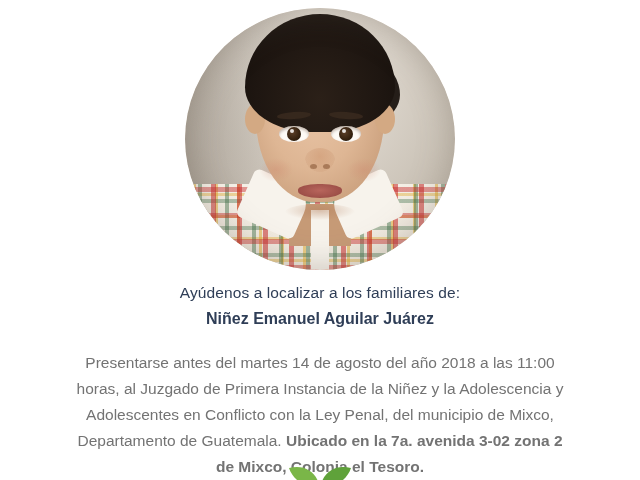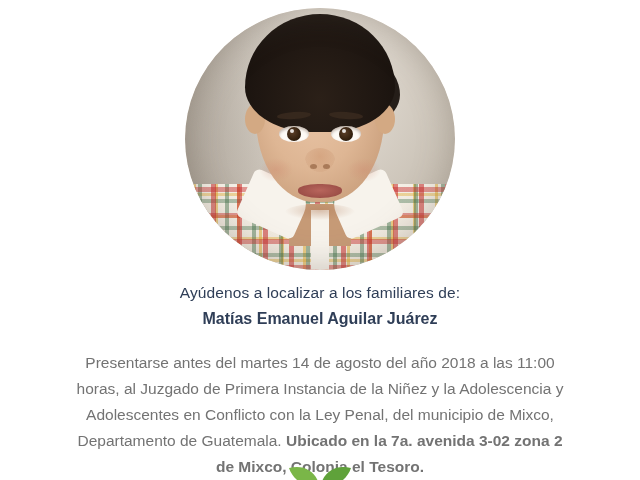--- a/index.html
+++ b/index.html
@@ -338,21 +338,21 @@
       <div class="mouth"></div>
       <div class="chin-shadow"></div>
 
       <div class="photo-vignette"></div>
     </div>
   </div>
 
   <div class="text-block">
     <div class="line-help">Ayúdenos  a localizar a los familiares de:</div>
 
-    <div class="line-name">Matías Emanuel Aguilar Juárez</div>
+    <div class="line-name">Niñez Emanuel Aguilar Juárez</div>
 
     <div class="paragraph">
       <span>Presentarse antes del martes 14 de agosto del año 2018 a las 11:00 horas, al Juzgado de Primera Instancia de la Niñez y la Adolescencia y Adolescentes en Conflicto con la Ley Penal, del municipio de Mixco, Departamento de Guatemala. </span><b>Ubicado en la 7a. avenida 3-02 zona 2 de Mixco, Colonia el Tesoro.</b>
     </div>
   </div>
 
   <svg class="footer-leaf" width="90" height="28" viewBox="0 0 90 28">
     <path d="M45 28 C30 28 18 20 14 8 C30 4 42 12 45 28 Z" fill="#7ab648"></path>
     <path d="M45 28 C60 28 72 20 76 8 C60 4 48 12 45 28 Z" fill="#5fa23a"></path>
   </svg>

